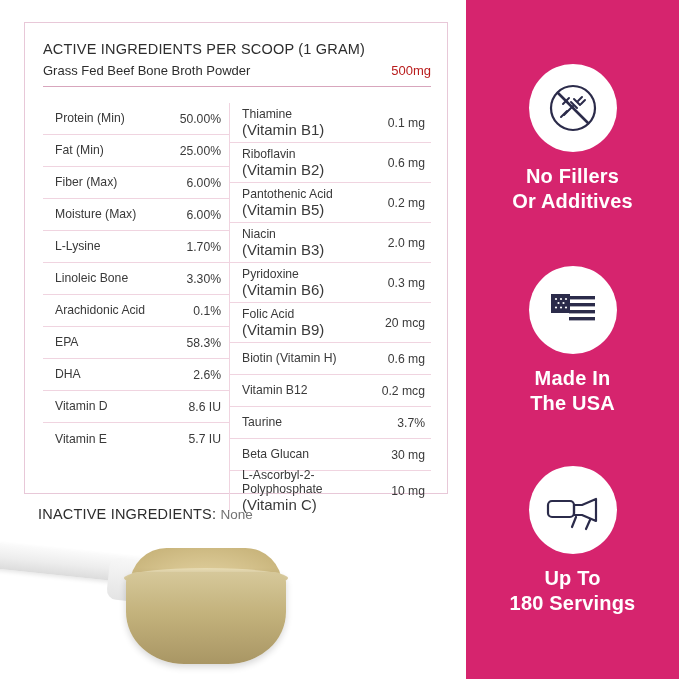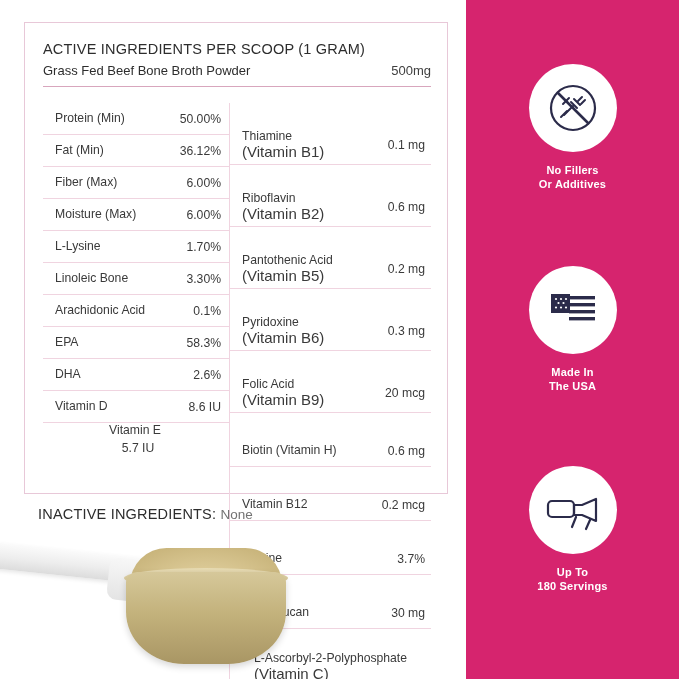--- a/index.html
+++ b/index.html
@@ -36,45 +36,45 @@
   #header-row {
     position:absolute; left:18px; top:36px; width:388px; height:28px;
     border-bottom:1.5px solid #d8a6bd;
   }
   #header-row .hname {
     position:absolute; left:0; top:4px;
     font-size:13px; color:#2d2d2d;
   }
   #header-row .hval {
     position:absolute; right:0; top:4px;
-    font-size:13px; color:#404040;
+    font-size:13px; color:#b91c1c;
   }
 
   .cols { position:absolute; left:18px; top:80px; width:388px; }
   .col { position:absolute; top:0; }
   .col-left { left:0; width:186px; }
   .col-right { left:186px; width:202px; }
 
   .row {
     position:relative;
     border-bottom:1px solid #f0d4e0;
     height:32px;
     display:flex; align-items:center; justify-content:space-between;
   }
-  .row:last-child { border-bottom:none;flex-direction:column; }
+  .row:last-child { border-bottom:none; }
   .row .nm {
     font-size:12.2px; color:#3a3a3a; line-height:1.15;
     padding-right:6px;
   }
   .row .nm .sub { display:block; font-size:15px; }
   .row .vl {
     font-size:12.2px; color:#3a3a3a; white-space:nowrap;
   }
   .col-left .row { padding:0 8px 0 12px; }
-  .col-right .row { padding:0 6px 0 12px;margin-top:22px; }
+  .col-right .row { padding:0 6px 0 12px; }
   .col-right { border-left:1px solid #f0d4e0; }
   .row.tall { height:40px; }
 
   #inactive {
     position:absolute; left:38px; top:506px;
     font-size:14.5px; color:#2d2d2d; letter-spacing:0.2px;
   }
   #inactive .val { font-size:13.5px; color:#737373; letter-spacing:0;text-align:right; }
 
   
@@ -122,21 +122,21 @@
   .feature {
     position:absolute; left:0; width:213px; text-align:center;
   }
   .feature .circle {
     width:88px; height:88px; margin:0 auto;
     background:#ffffff; border-radius:50%;
     display:flex; align-items:center; justify-content:center;
   }
   .feature .flabel {
     margin-top:12px;
-    color:#ffffff; font-size:11px; font-weight:bold;
+    color:#ffffff; font-size:20px; font-weight:bold;
     line-height:1.25; letter-spacing:0.2px;
   }
   #feature-0 { top:64px; }
   #feature-1 { top:266px; }
   #feature-2 { top:466px; }
 </style>
 </head>
 <body>
 
 <div id="left-panel">
@@ -152,21 +152,21 @@
 
     <div class="cols">
 
       <div class="col col-left">
         <div class="row">
             <span class="nm">Protein (Min)</span>
             <span class="vl">50.00%</span>
           </div>
         <div class="row">
             <span class="nm">Fat (Min)</span>
-            <span class="vl">36.12%</span>
+            <span class="vl">25.00%</span>
           </div>
         <div class="row">
             <span class="nm">Fiber (Max)</span>
             <span class="vl">6.00%</span>
           </div>
         <div class="row">
             <span class="nm">Moisture (Max)</span>
             <span class="vl">6.00%</span>
           </div>
         <div class="row">
@@ -204,20 +204,24 @@
             <span class="nm"><span>Thiamine</span><span class="sub">(Vitamin B1)</span></span>
             <span class="vl">0.1 mg</span>
           </div>
         <div class="row tall">
             <span class="nm"><span>Riboflavin</span><span class="sub">(Vitamin B2)</span></span>
             <span class="vl">0.6 mg</span>
           </div>
         <div class="row tall">
             <span class="nm"><span>Pantothenic Acid</span><span class="sub">(Vitamin B5)</span></span>
             <span class="vl">0.2 mg</span>
+          </div>
+        <div class="row tall">
+            <span class="nm"><span>Niacin</span><span class="sub">(Vitamin B3)</span></span>
+            <span class="vl">2.0 mg</span>
           </div>
         <div class="row tall">
             <span class="nm"><span>Pyridoxine</span><span class="sub">(Vitamin B6)</span></span>
             <span class="vl">0.3 mg</span>
           </div>
         <div class="row tall">
             <span class="nm"><span>Folic Acid</span><span class="sub">(Vitamin B9)</span></span>
             <span class="vl">20 mcg</span>
           </div>
         <div class="row">

